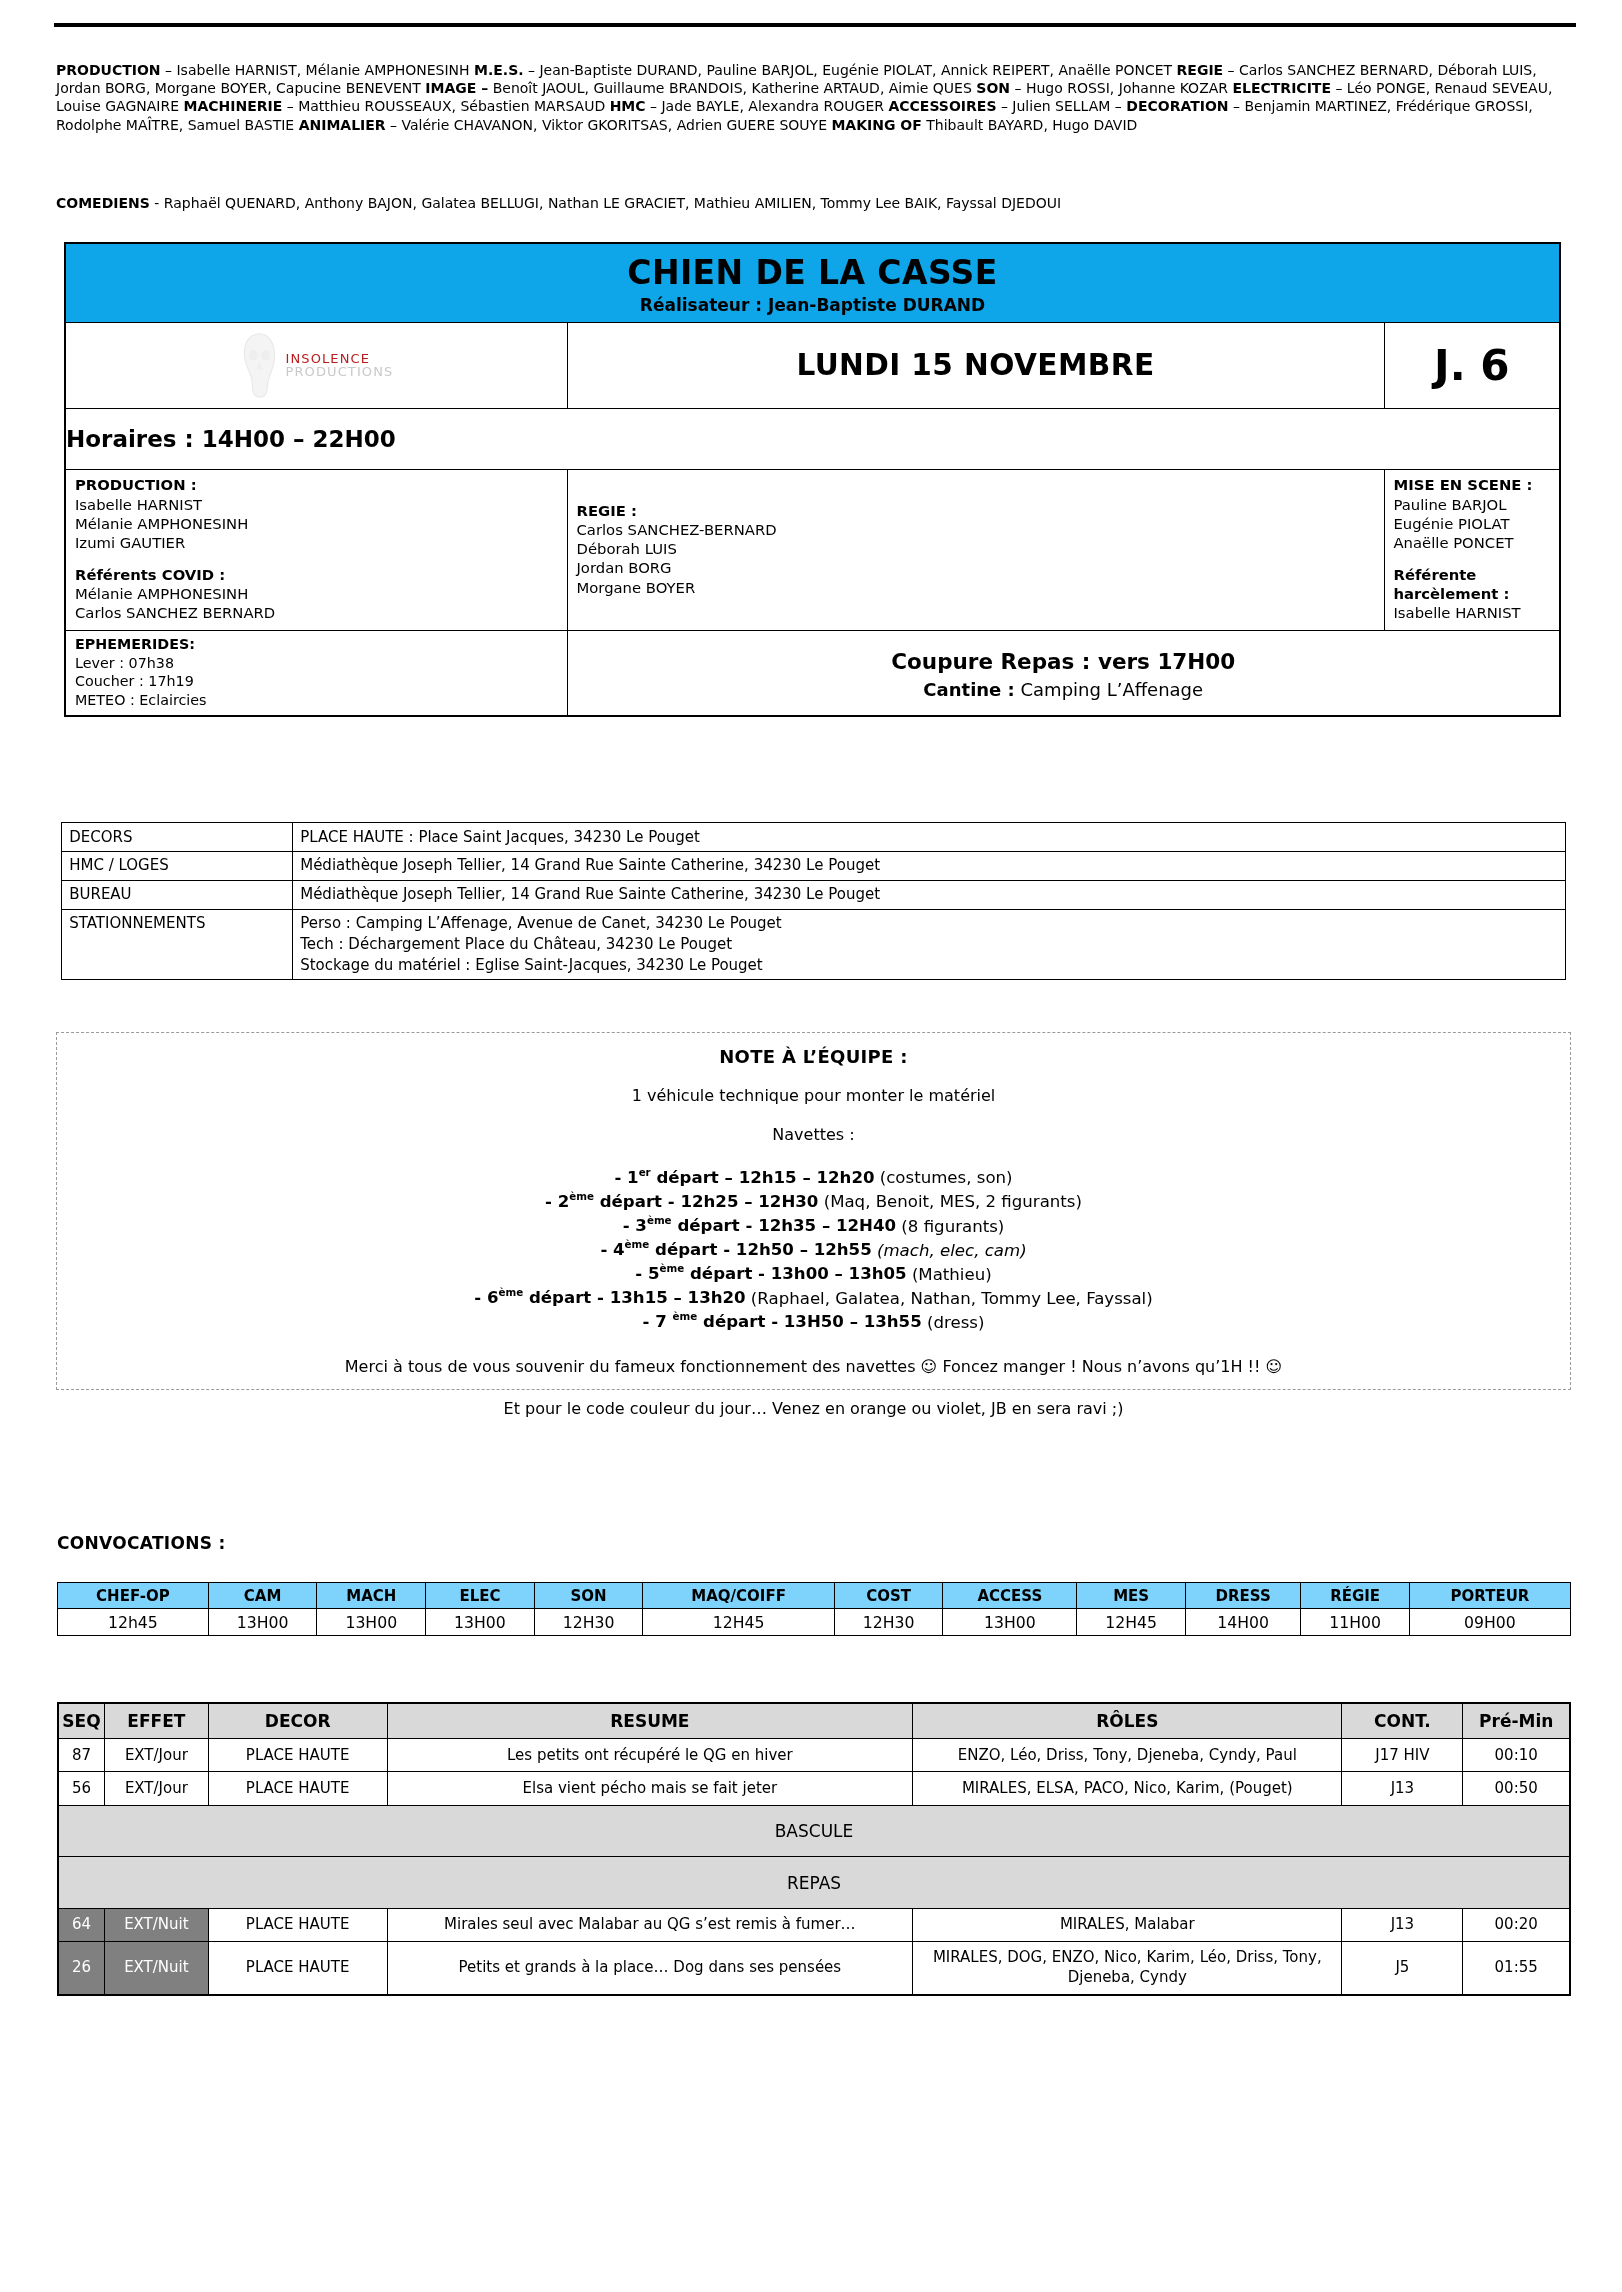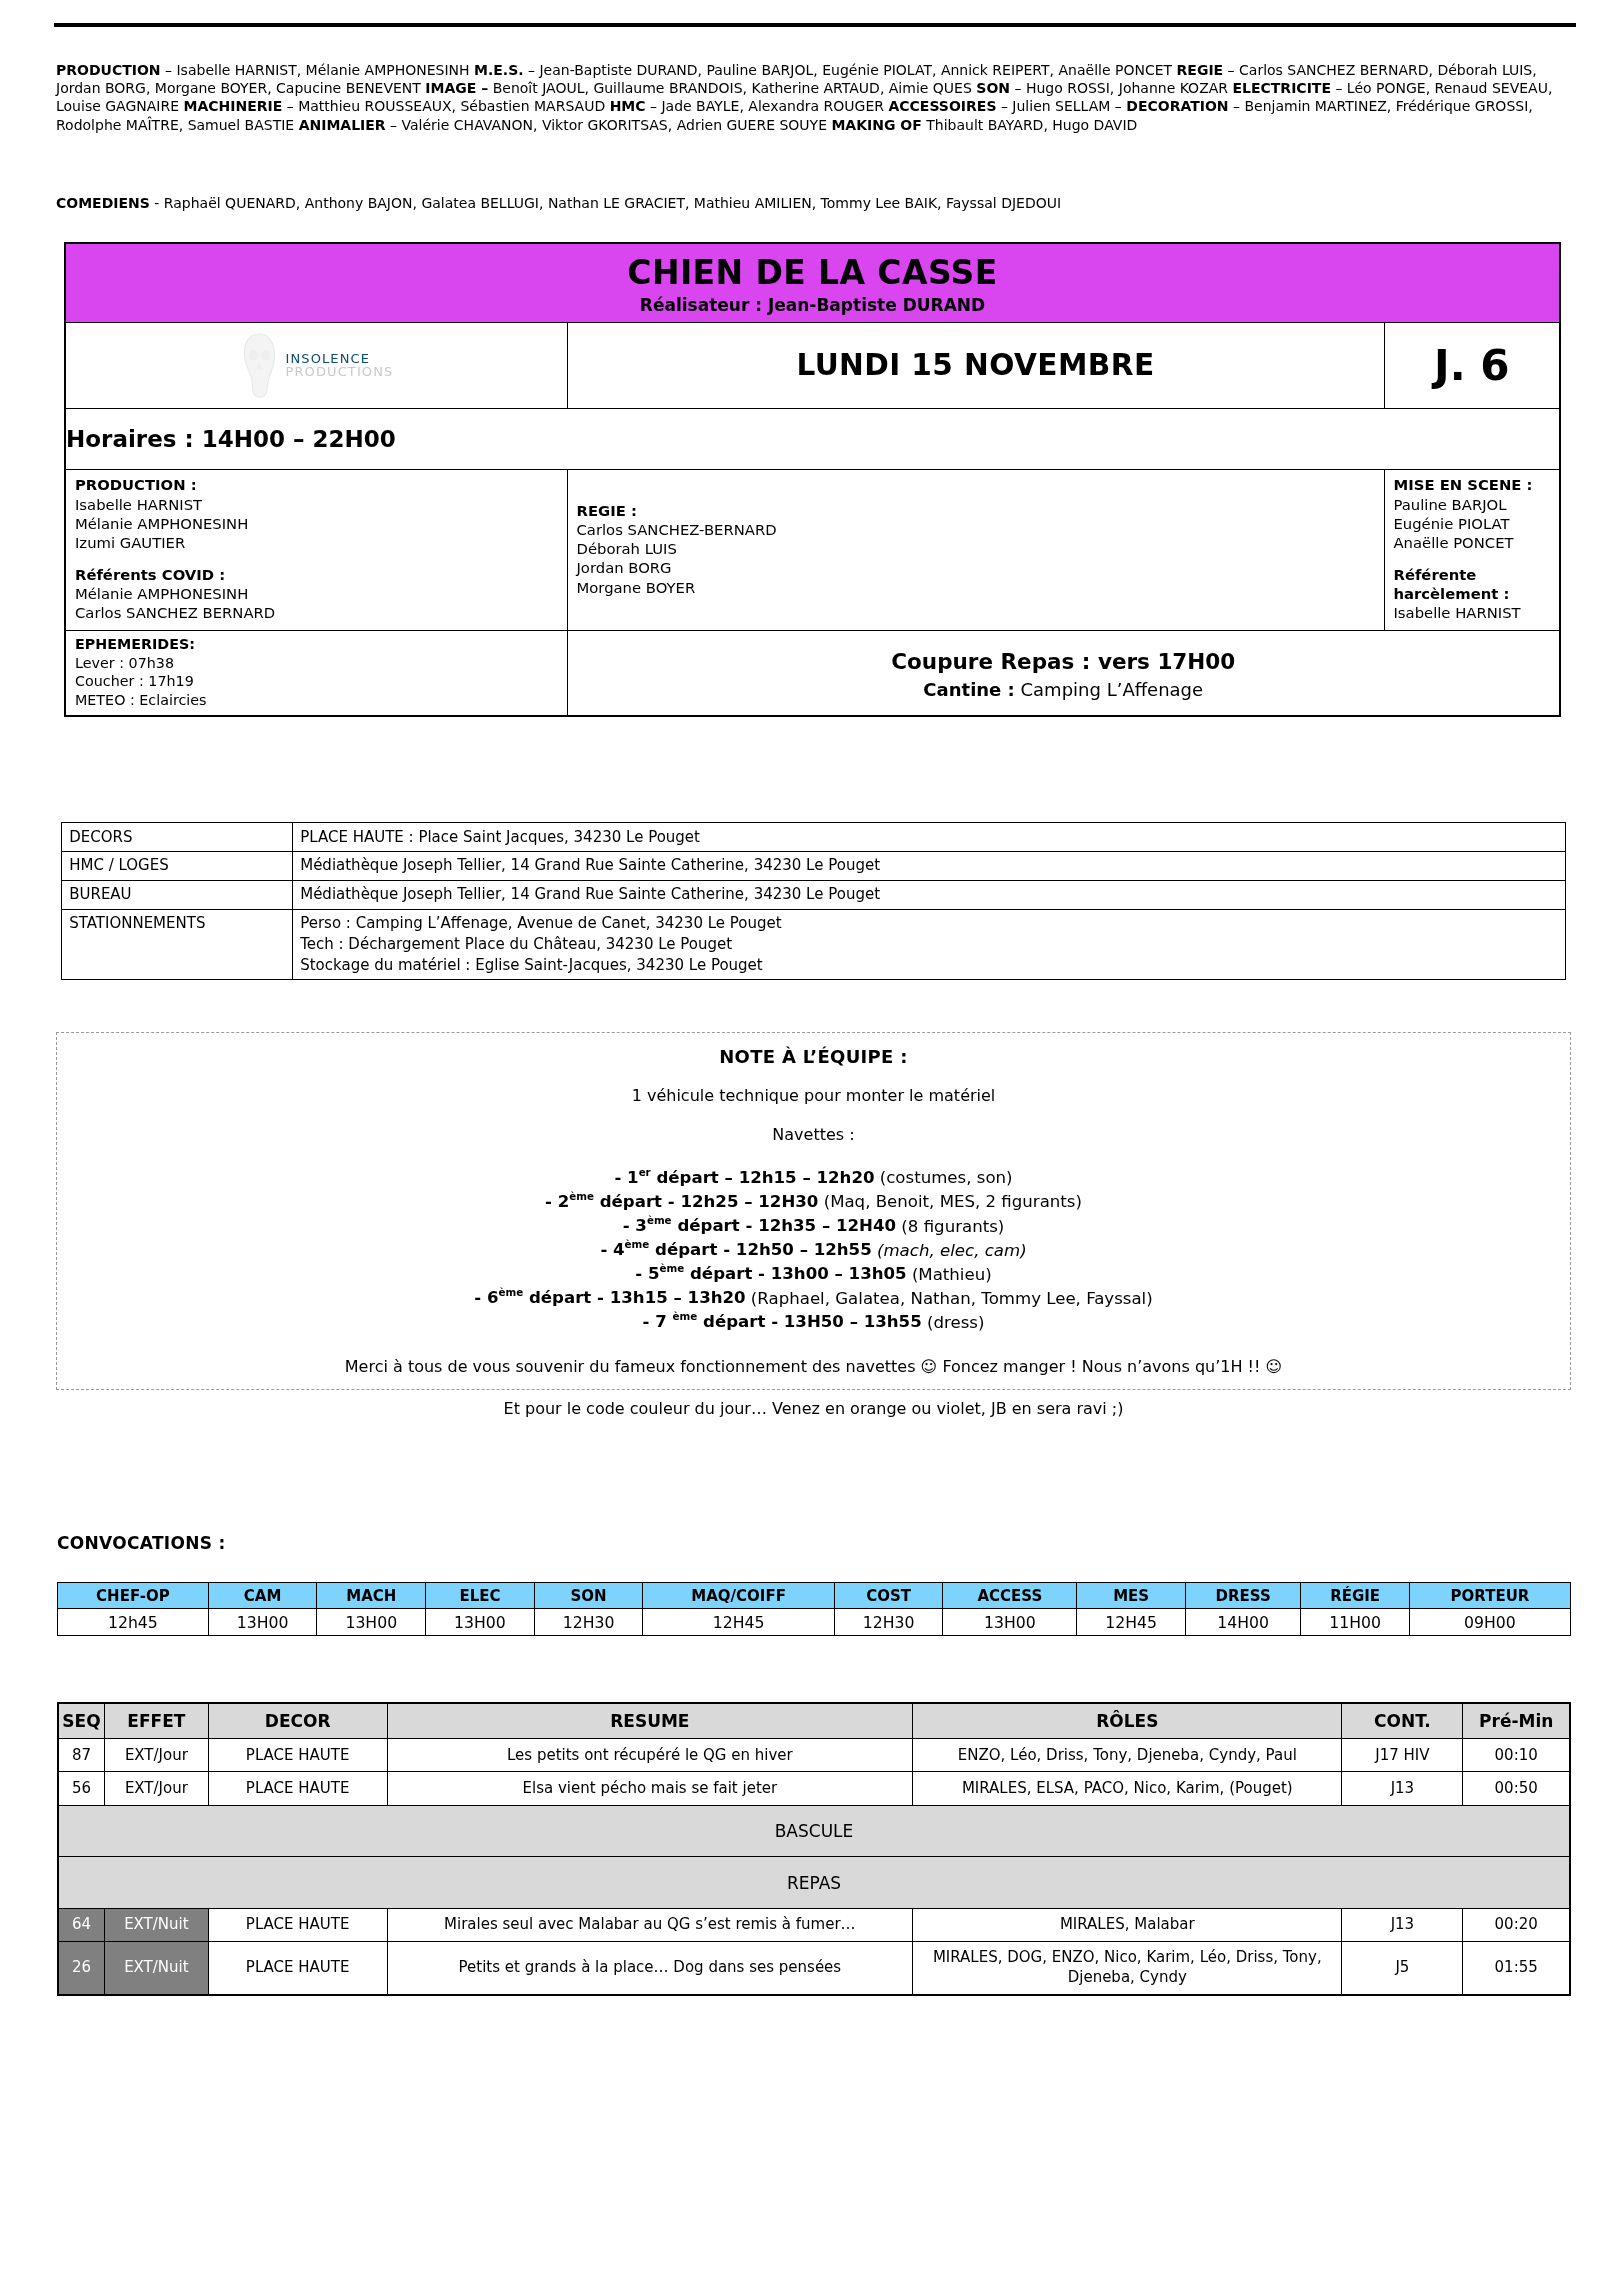--- a/index.html
+++ b/index.html
@@ -25,29 +25,29 @@
   .crew-block b { font-weight:bold; }
   .comediens { position:absolute; left:56px; top:195px; width:1515px; font-size:14px; }
 
   
   .maintable {
     position:absolute; left:64px; top:242px; width:1497px;
     border:2.7px solid #000; border-collapse:collapse;
   }
   .maintable td { border:0.9px solid #000; vertical-align:middle; }
 
-  .row-title td { background:#d946ef; text-align:center; padding:9px 0 7.2px; }
+  .row-title td { background:#0ea5e9; text-align:center; padding:9px 0 7.2px; }
   .t-main { font-size:33px; font-weight:bold; letter-spacing:0.4px; }
   .t-sub  { font-size:17px; font-weight:bold; margin-top:2.7px; }
 
   .cell-logo { width:199px; height:86px; text-align:center; vertical-align:middle; }
   .logo-wrap { display:flex; align-items:center; justify-content:center; gap:5.4px; }
   .logo-mark { width:41px; height:66px; opacity:.35; }
   .logo-text { text-align:left; line-height:1.05; }
-  .logo-text .l1 { font-size:13px; letter-spacing:1.1px; color:#0c4a6e; }
+  .logo-text .l1 { font-size:13px; letter-spacing:1.1px; color:#b91c1c; }
   .logo-text .l2 { font-size:13px; letter-spacing:1.1px; color:#c9c9c9; }
 
   .cell-date { text-align:center; font-size:29.6px; font-weight:bold; letter-spacing:0.4px; }
   .cell-day  { width:176px; text-align:center; font-size:42px; font-weight:bold; }
 
   .cell-hours { text-align:left; font-size:23px; font-weight:bold; padding:17px 0; }
 
   .cell-crew { padding:5.4px 0 7.2px 9px; vertical-align:top; font-size:14.8px; line-height:1.30; }
   .cell-crew .hd { font-weight:bold; }
   .cell-crew .sp { height:12.5px; }

